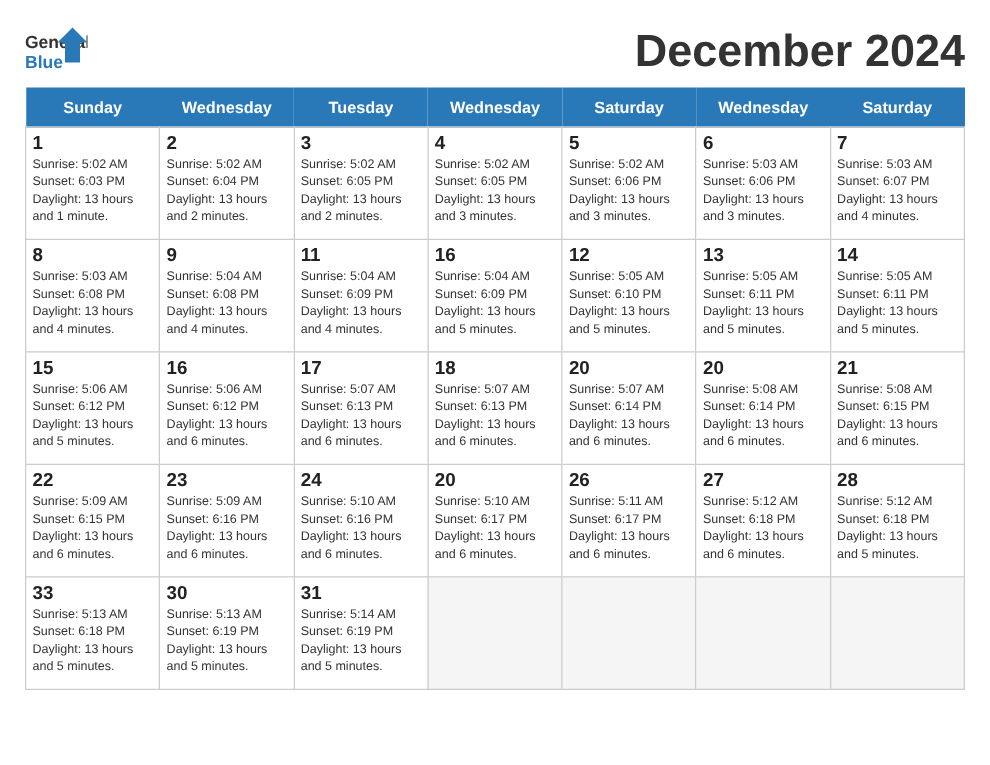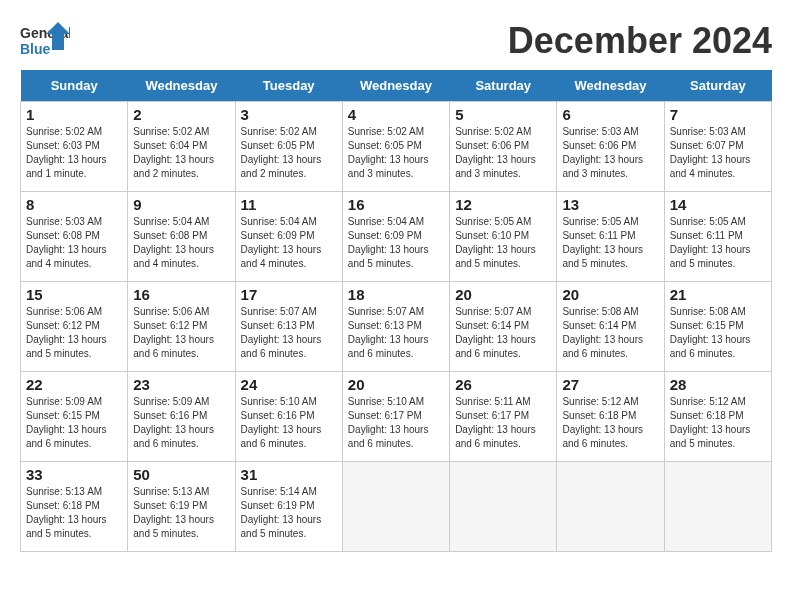--- a/index.html
+++ b/index.html
@@ -218,21 +218,21 @@
             <span class="day-num">28</span>
             <div class="cell-text">Sunrise: 5:12 AM<br>Sunset: 6:18 PM<br>Daylight: 13 hours<br>and 5 minutes.</div>
           </td>
         </tr>
         <tr>
           <td>
             <span class="day-num">33</span>
             <div class="cell-text">Sunrise: 5:13 AM<br>Sunset: 6:18 PM<br>Daylight: 13 hours<br>and 5 minutes.</div>
           </td>
           <td>
-            <span class="day-num">50</span>
+            <span class="day-num">30</span>
             <div class="cell-text">Sunrise: 5:13 AM<br>Sunset: 6:19 PM<br>Daylight: 13 hours<br>and 5 minutes.</div>
           </td>
           <td>
             <span class="day-num">31</span>
             <div class="cell-text">Sunrise: 5:14 AM<br>Sunset: 6:19 PM<br>Daylight: 13 hours<br>and 5 minutes.</div>
           </td>
           <td class="empty"></td>
           <td class="empty"></td>
           <td class="empty"></td>
           <td class="empty"></td>

